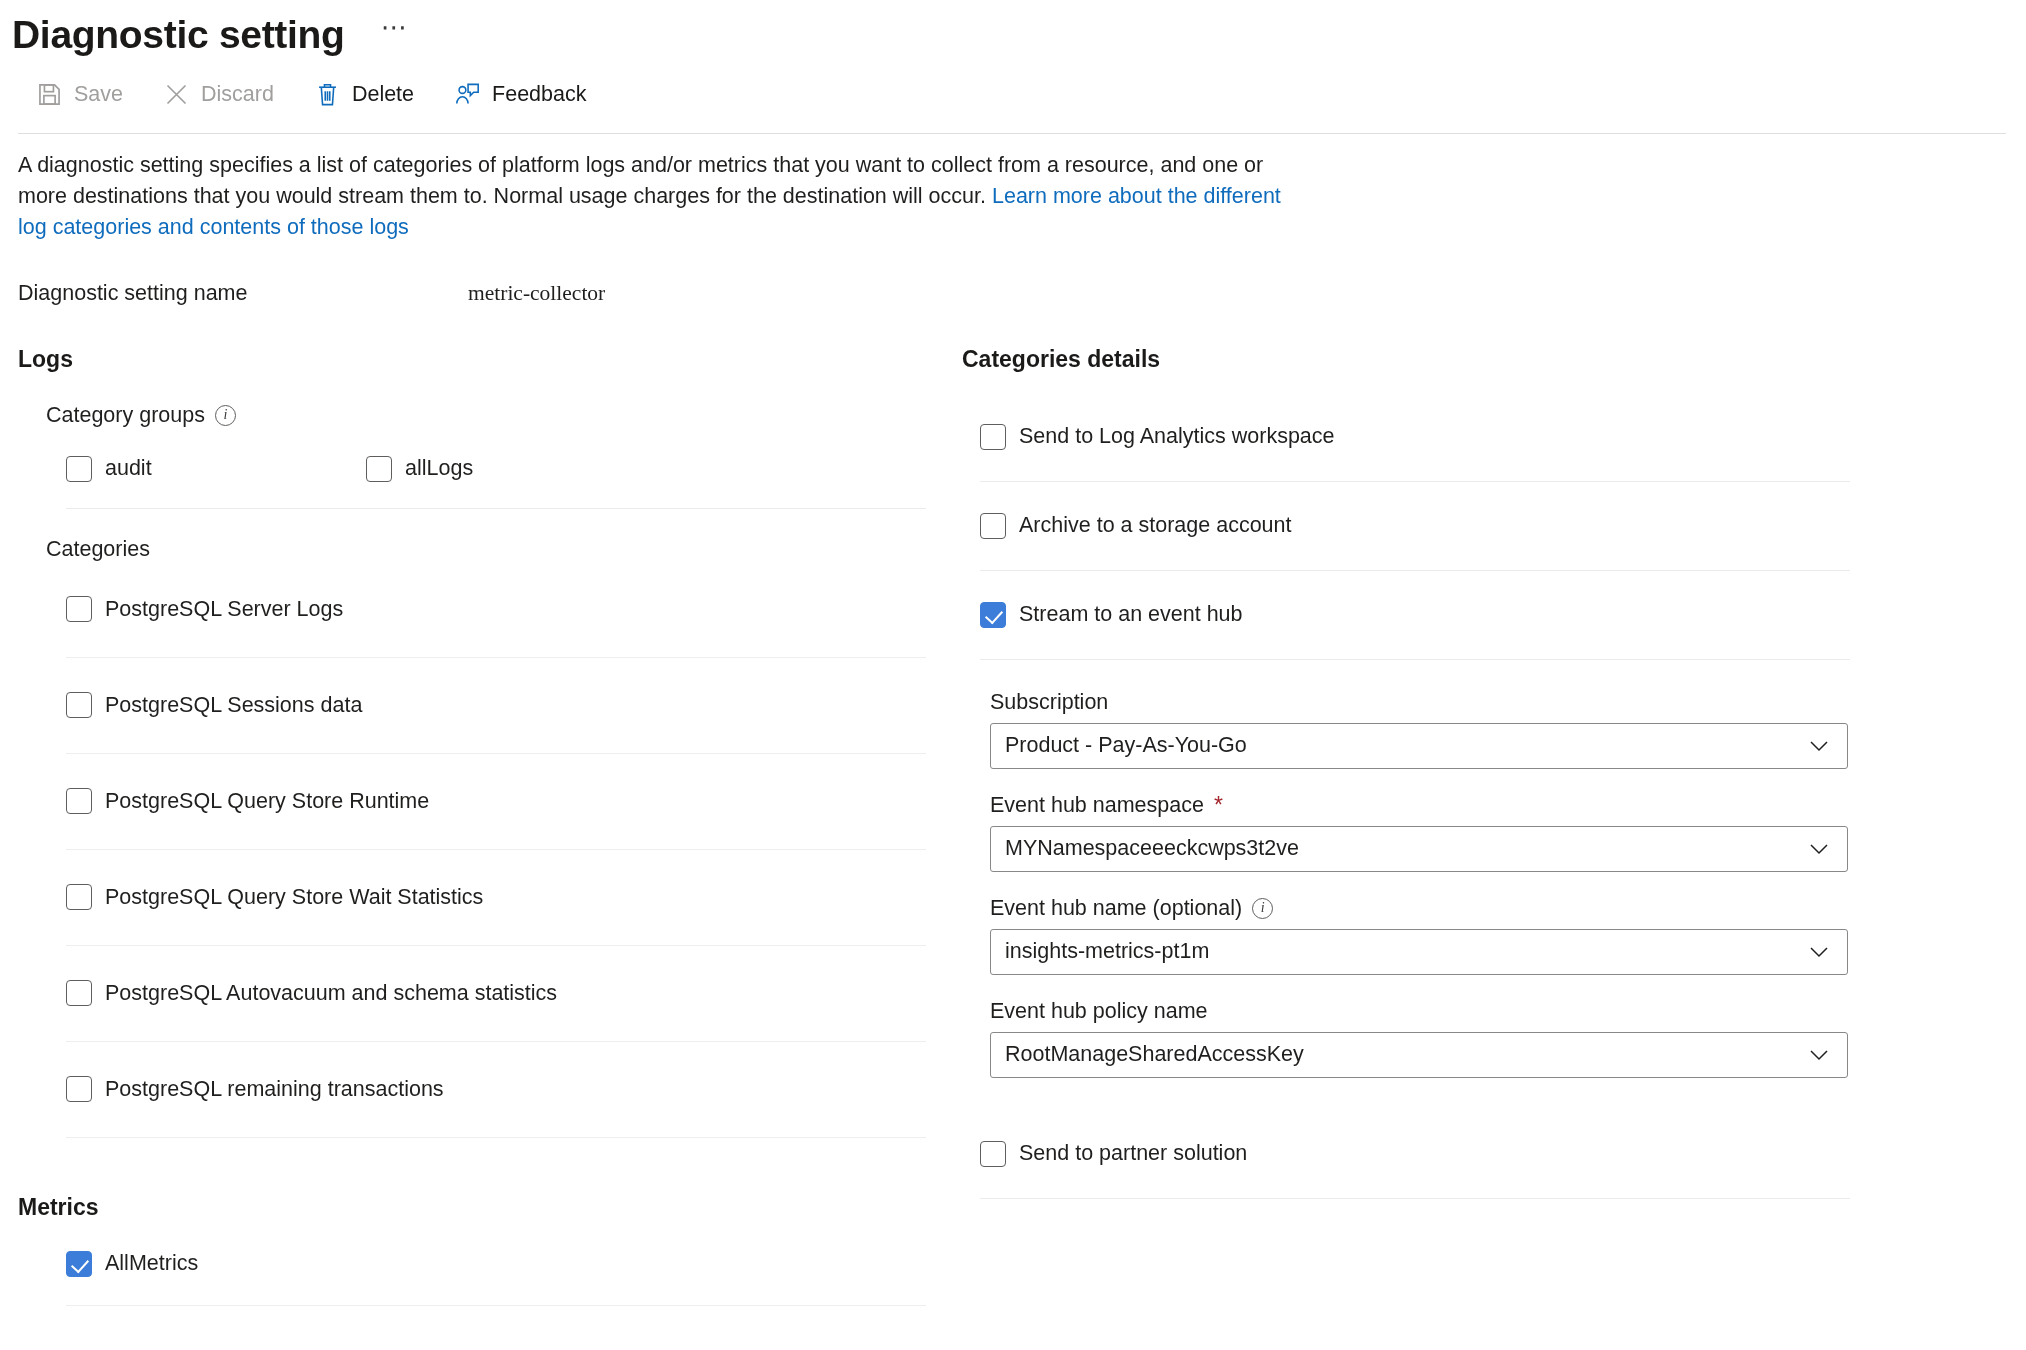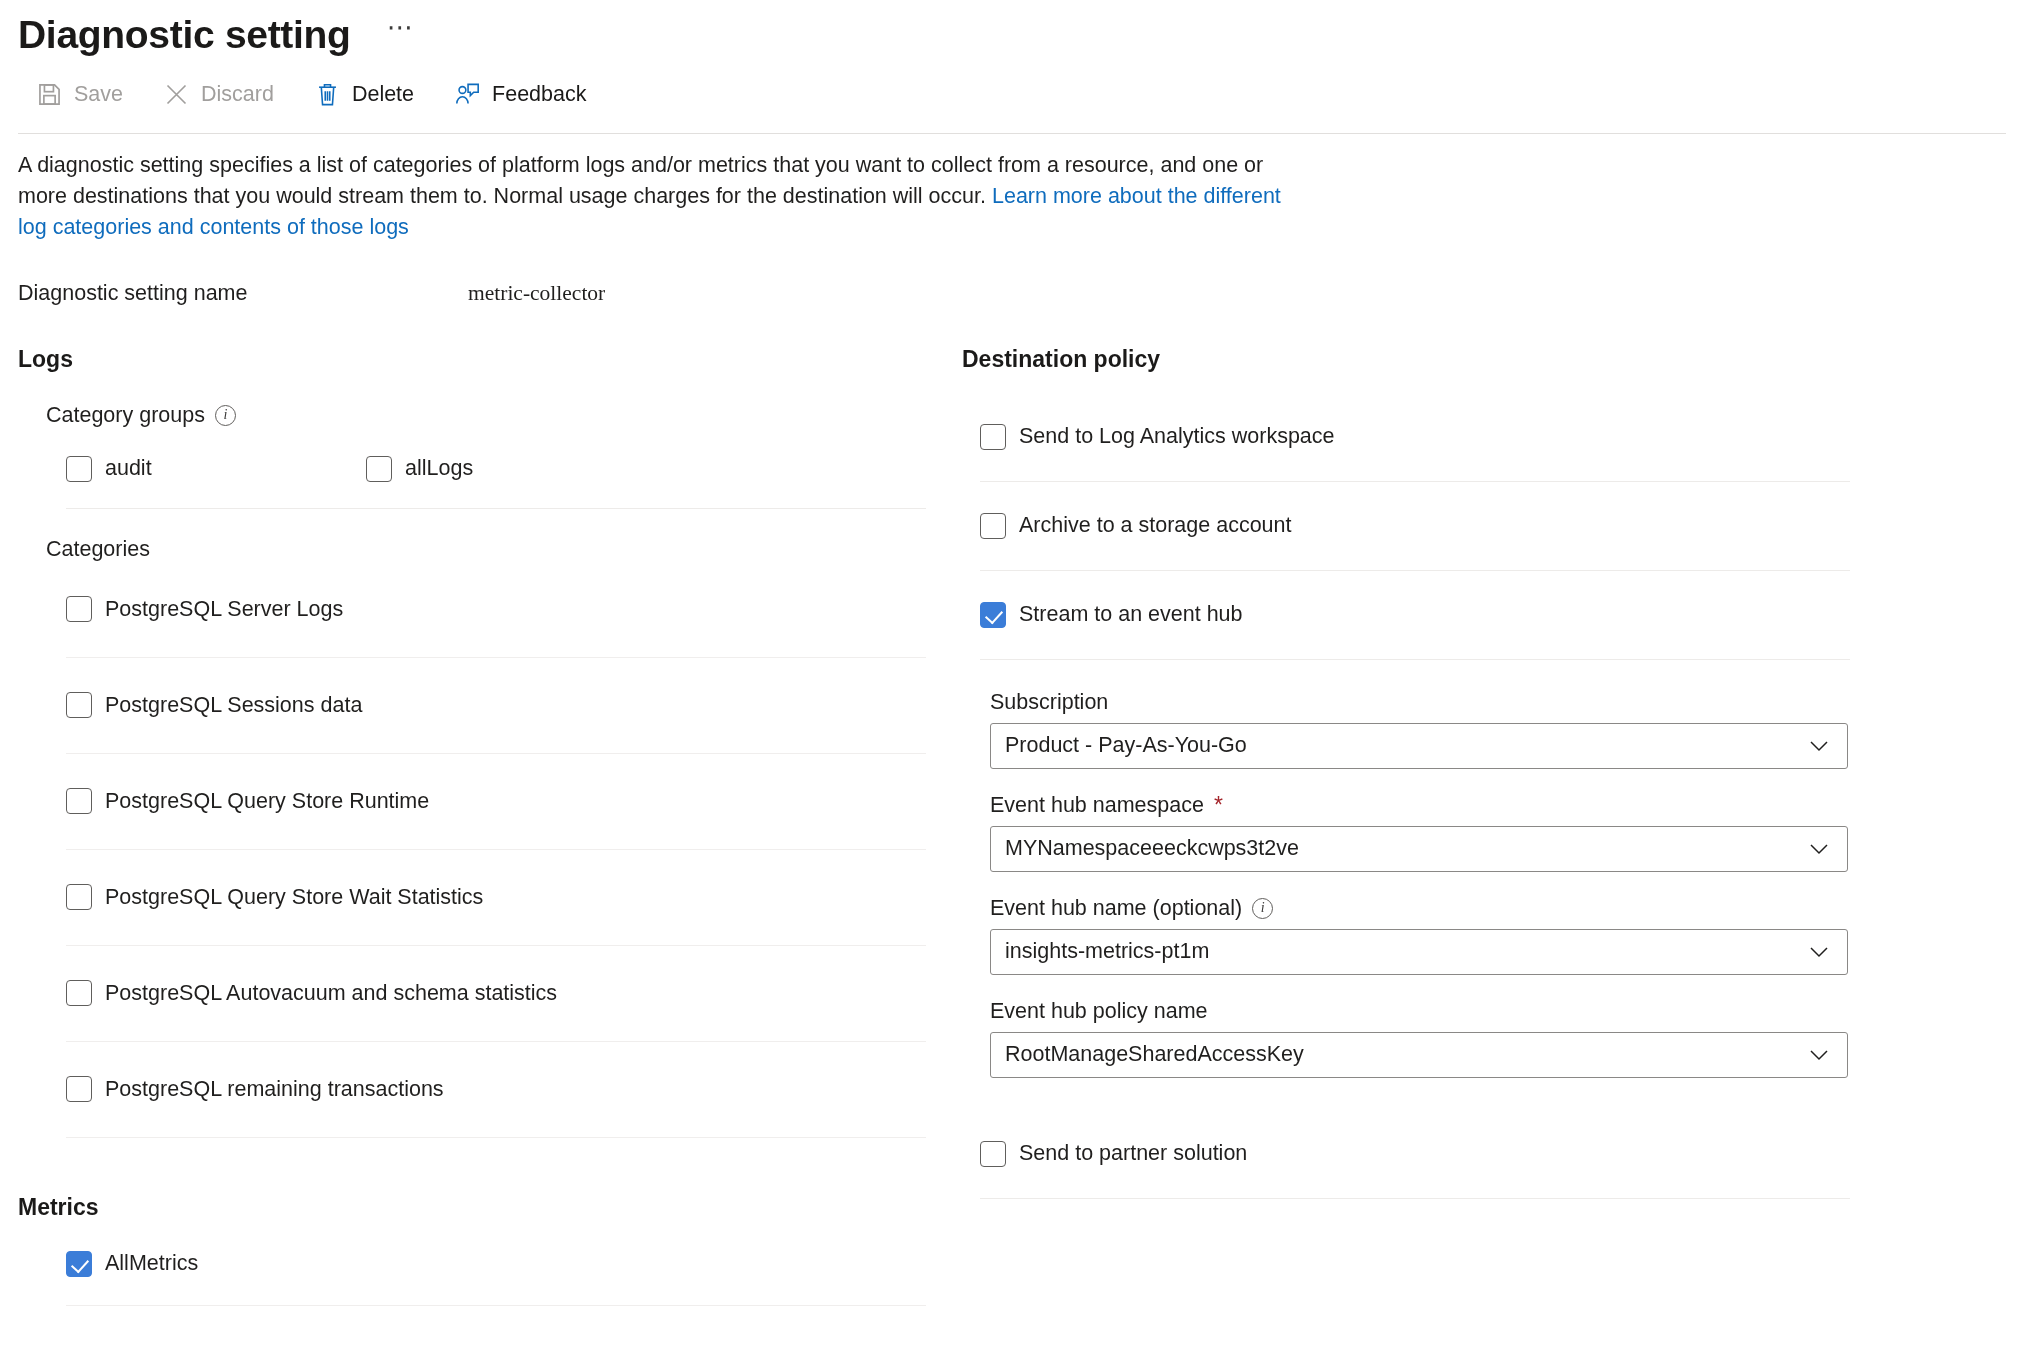--- a/index.html
+++ b/index.html
@@ -8,21 +8,21 @@
     width: 2026px; height: 1350px;
     background: #ffffff;
     font-family: "Liberation Sans", sans-serif;
     color: #201f1e;
     overflow: hidden;
   }
 
   .page { position: relative; width: 2026px; height: 1350px; padding: 0 0 0 0; }
 
   
-  .header { display: flex; align-items: center; padding: 14px 0 0 18px; }
+  .header { display: flex; align-items: center; padding: 14px 0 0 12px; }
   .page-title {
     font-size: 39px;
     font-weight: bold;
     letter-spacing: -0.3px;
     color: #1b1a19;
     line-height: 1.1;
   }
   .ellipsis-btn {
     margin-left: 36px;
     font-size: 26px;
@@ -324,21 +324,21 @@
           <span class="cbox checked"></span>
           <span class="cb-label">AllMetrics</span>
         </div>
       </div>
       <div class="cat-rule" style="width:860px; margin-top:28px;"></div>
 
     </div>
 
     <div class="col-right">
 
-      <div class="section-title" style="margin-left:16px;">Destination policy</div>
+      <div class="section-title" style="margin-left:16px;">Categories details</div>
 
       <div style="margin-top:20px;">
 
         <div class="dest-row">
           <div class="cb-row">
             <span class="cbox"></span>
             <span class="cb-label">Send to Log Analytics workspace</span>
           </div>
         </div>
         <div class="dest-rule" style="width:870px;"></div>

